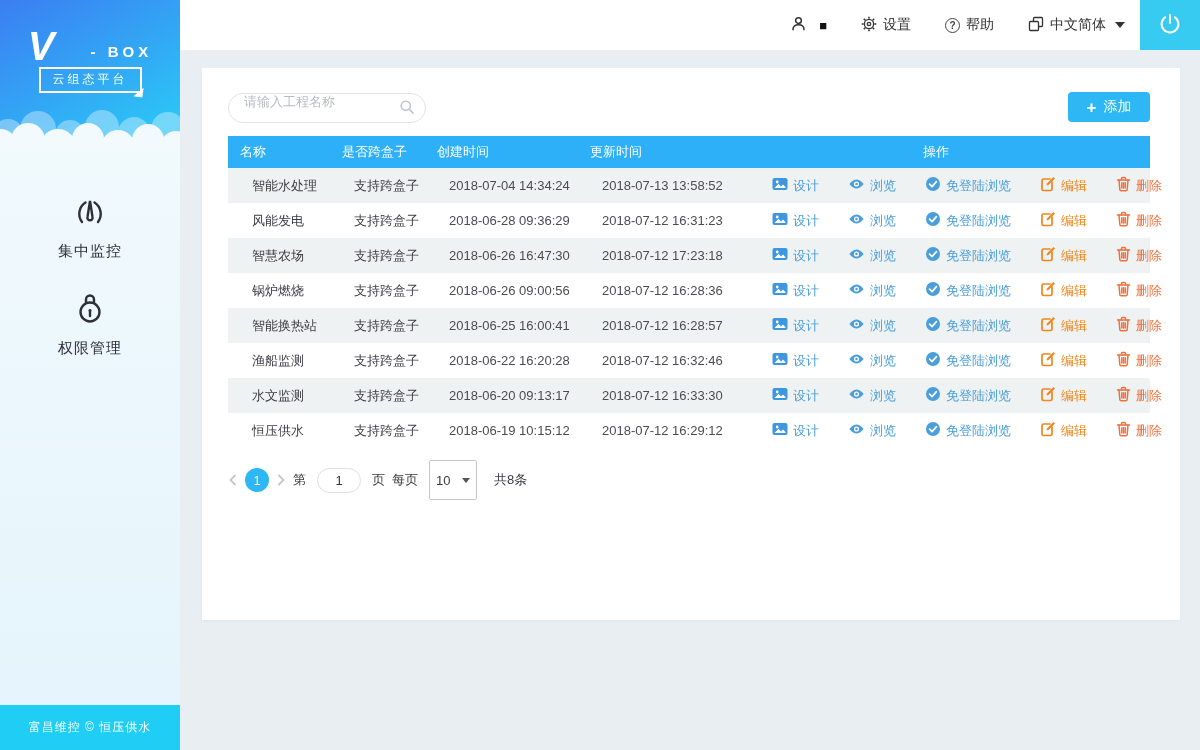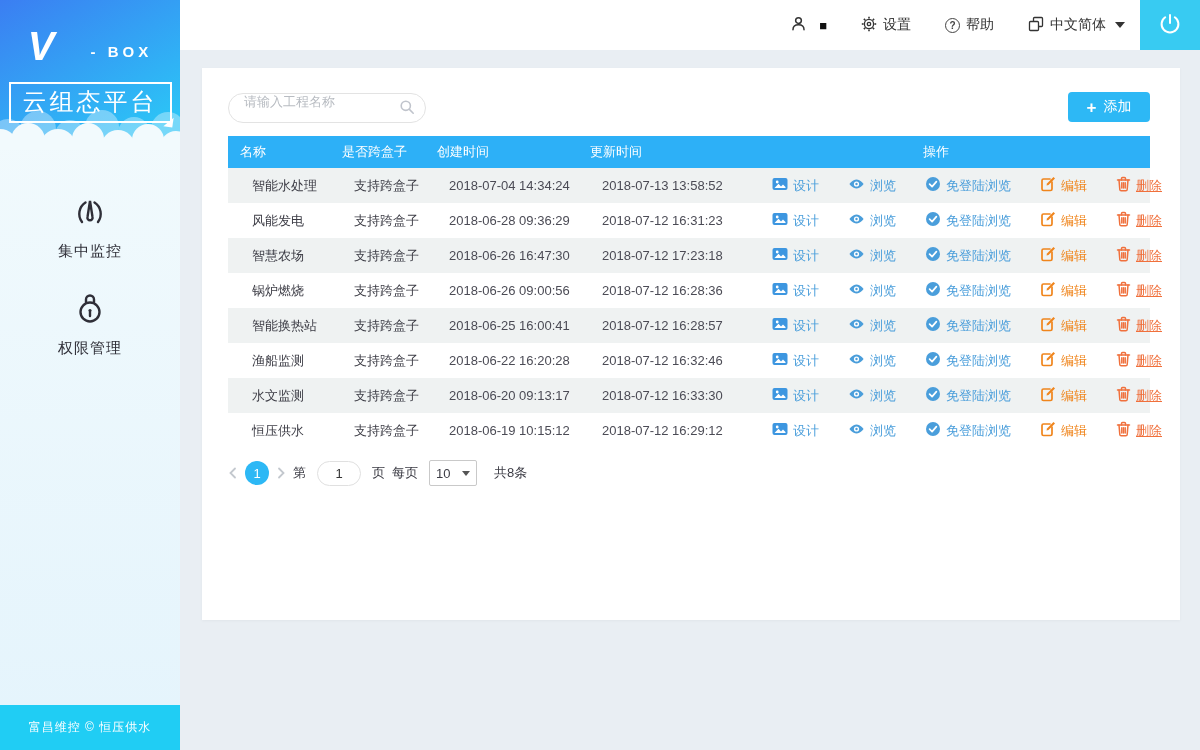--- a/index.html
+++ b/index.html
@@ -14,22 +14,22 @@
 
   
   .sidebar { position:absolute; left:0; top:0; width:180px; height:750px;
     background:linear-gradient(#f4fbfd,#e4f4fc); z-index:5; }
   .logo-area { position:relative; width:180px; height:150px; overflow:hidden;
     background:linear-gradient(150deg,#3b7ef2 0%,#2cc3f6 85%); }
   .logo { position:relative; text-align:center; padding-top:30px; color:#fff; }
   .logo-top { display:flex; align-items:flex-end; justify-content:center; gap:6px; }
   .logo-v { font-size:40px; line-height:32px; font-weight:bold; font-style:italic; letter-spacing:-2px; }
   .logo-boxword { font-size:15px; letter-spacing:4px; font-weight:bold; padding-bottom:2px;margin-left:32px; }
-  .logo-frame { display:inline-block; margin-top:20px; border:2px solid #fff;
-    padding:2px 12px 3px; font-size:24px; letter-spacing:3px; position:relative; background:transparent; }
+  .logo-frame { display:inline-block; margin-top:5px; border:2px solid #fff;
+    padding:2px 12px 3px; font-size:12px; letter-spacing:3px; position:relative; background:transparent; }
   .logo-frame:after { content:""; position:absolute; right:-3px; bottom:-6px;
     border-left:9px solid transparent; border-bottom:10px solid #fff; transform:rotate(8deg); }
   .clouds { position:absolute; bottom:-1px; left:0; }
 
   .nav { padding-top:44px; }
   .nav-item { width:180px; text-align:center; margin-bottom:30px; cursor:pointer; }
   .nav-item .nav-ic { display:flex; justify-content:center; margin-bottom:12px; }
   .nav-item .nav-label { font-size:15px; color:#2f2f38; letter-spacing:1px; }
   .nav-item.active .nav-label { color:#3db6f6; }
 
@@ -70,31 +70,31 @@
   .th { padding-left:12px; }
   .th.ops { text-align:center; padding-left:0; padding-right:46px; }
   .tbody .tr { height:35px; font-size:13px; }
   .tbody .tr:nth-child(odd) { background:#eff2f2; }
   .td { padding-left:24px; color:#3c3c45; }
   .td.dt { color:#4b4b55; }
   .td.ops { display:flex; align-items:center; gap:29px; padding-left:4px; }
   .action { display:flex; align-items:center; gap:5px; cursor:pointer; text-decoration:none; white-space:nowrap; }
   .action .lbl-blue { color:#4a9edb; }
   .action .lbl-orange { color:#f0851c; }
-  .action .lbl-red { color:#f0703c;text-decoration:underline; }
+  .action .lbl-red { color:#f0703c; }
 
   
   .pager { display:flex; align-items:center; margin-top:12px; font-size:13px; color:#3c3c45; gap:7px; }
   .pg-arrow { color:#c3c8ce; font-size:14px; cursor:pointer; display:flex; align-items:center; }
   .pg-num { width:24px; height:24px; border-radius:50%; background:#2db8f5; color:#fff;
     display:flex; align-items:center; justify-content:center; font-size:13px; cursor:pointer; }
   .pg-input { width:44px; height:25px; border:1px solid #e0e0e0; border-radius:13px; text-align:center;
     font-size:13px; color:#333; outline:none; margin:0 4px;
     font-family:"Liberation Sans","DejaVu Sans",sans-serif; }
-  .pg-select { display:inline-flex; align-items:center; justify-content:space-between; width:48px; height:26px;
+  .pg-select { display:inline-flex; align-items:center; justify-content:space-between; width:48px; height:40px;
     border:1px solid #c9c9c9; border-radius:2px; padding:0 6px; margin:0 4px; cursor:pointer; background:#fff; }
   .pg-select .caret-down { border-top-color:#555; border-left-width:4px; border-right-width:4px; border-top-width:5px; }
   .pg-total { margin-left:6px; }
 </style>
 </head>
 <body>
 
 <aside class="sidebar">
   <div class="logo-area">
     <div class="logo">

